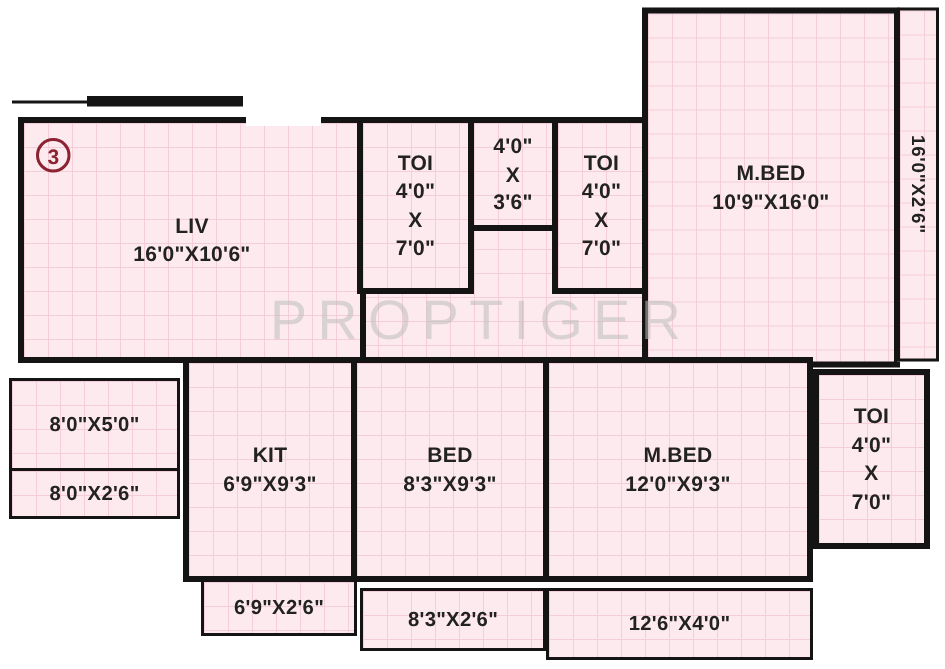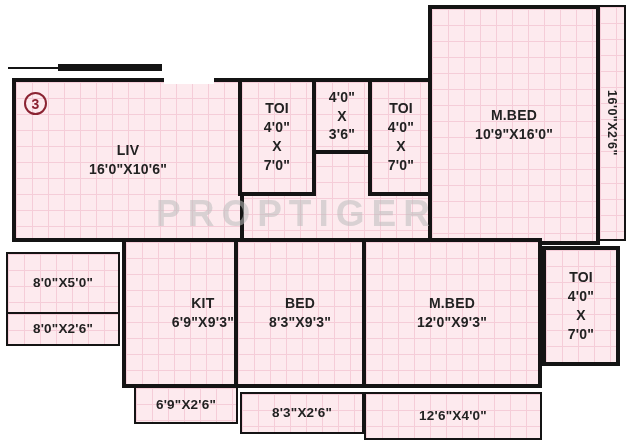--- a/index.html
+++ b/index.html
@@ -86,24 +86,24 @@
     align-items: center;
     justify-content: center;
     font-size: 14px;
     font-weight: bold;
     color: #8b2332;
     z-index: 3;
   }
 
   .watermark {
     position: absolute;
-    left: 156px;
+    left: 180px;
     top: 193px;
     font-size: 37px;
-    font-weight: 700;
+    font-weight: 400;
     letter-spacing: 7px;
     color: #bdbdbd;
     opacity: 0.55;
     z-index: 9;
     pointer-events: none;
     white-space: nowrap;
   }
 </style>
 </head>
 <body>
@@ -154,21 +154,21 @@
     <div class="lbl">
       <span>M.BED</span>
       <span>10'9"X16'0"</span>
     </div>
   </div>
 
   <div class="area balcony" style="left:598px; top:5px; width:28px; height:236px;">
     <span class="vertical-text">16'0"X2'6"</span>
   </div>
 
-  <div class="area room" style="left:122px; top:238px; width:116px; height:150px;justify-content:flex-end;">
+  <div class="area room" style="left:122px; top:238px; width:116px; height:150px;">
     <div class="lbl">
       <span>KIT</span>
       <span>6'9"X9'3"</span>
     </div>
   </div>
 
   <div class="area room" style="left:234px; top:238px; width:132px; height:150px;justify-content:center;">
     <div class="lbl">
       <span>BED</span>
       <span>8'3"X9'3"</span>

